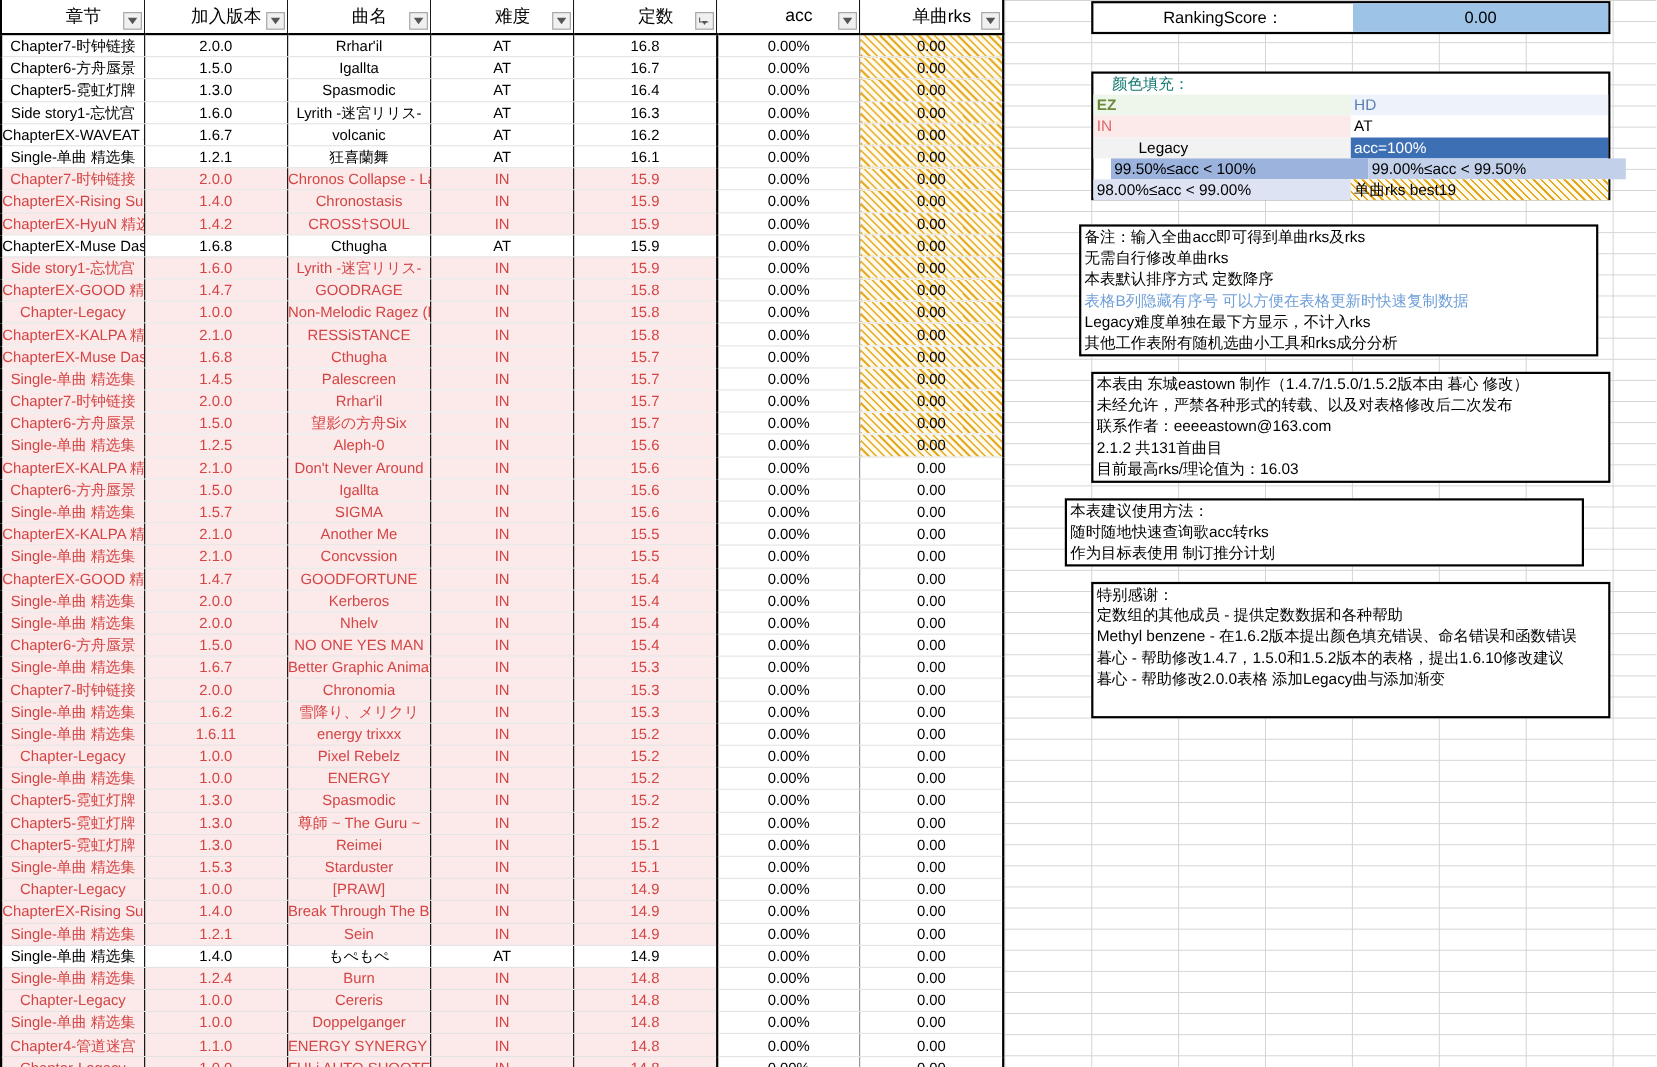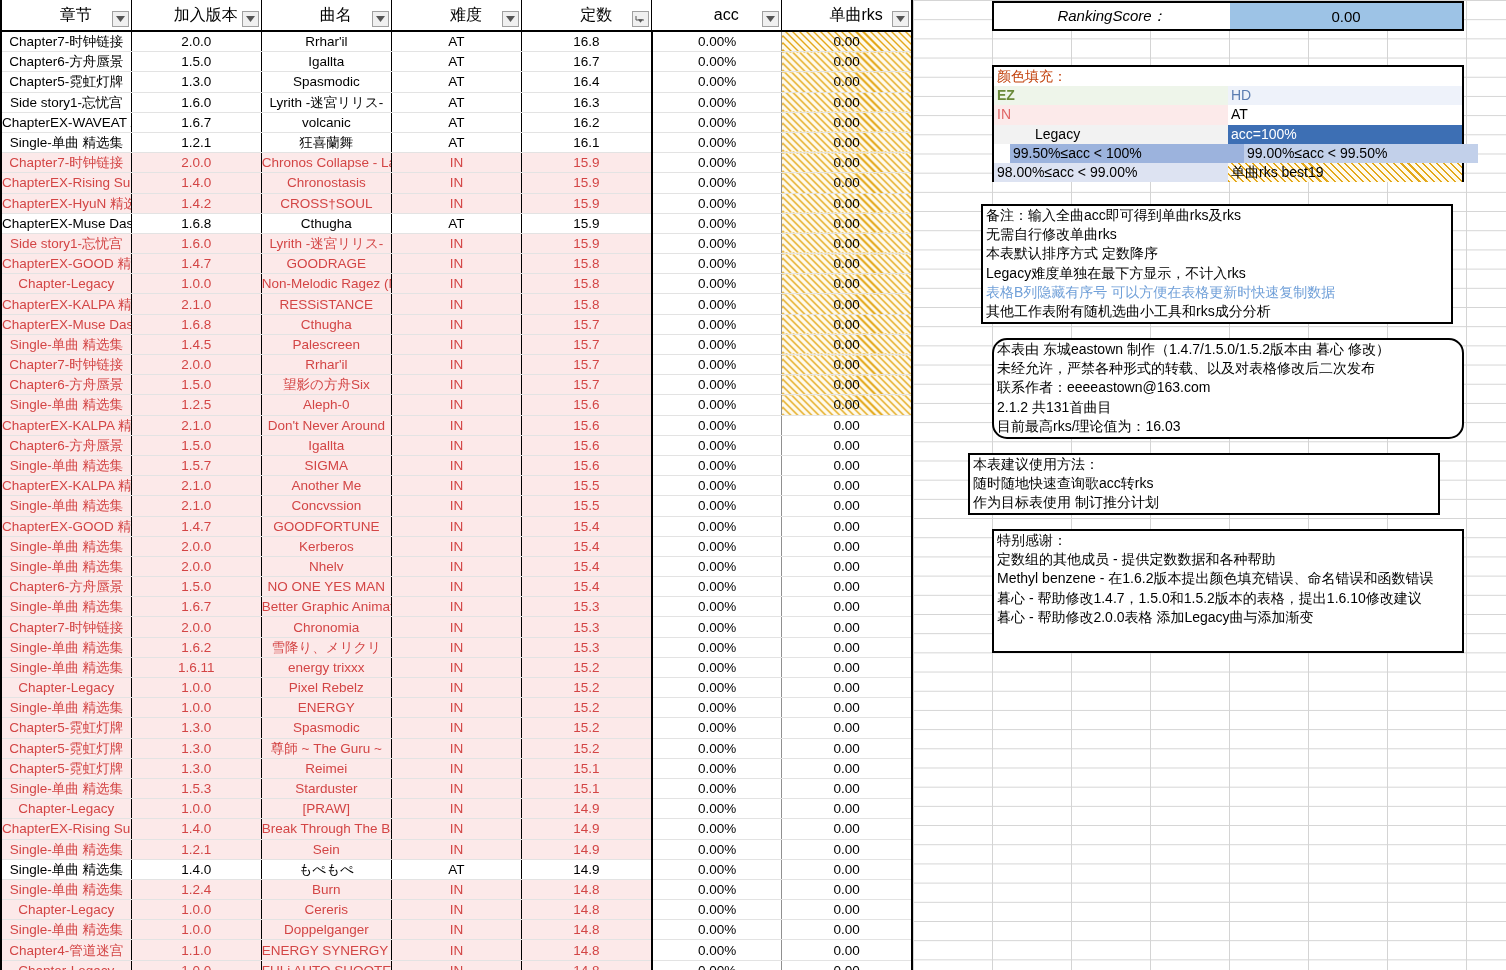--- a/index.html
+++ b/index.html
@@ -70,44 +70,44 @@
   td.c-rks.best{
     background-color:#fffaec;
     background-image:repeating-linear-gradient(45deg,
       #e3a81b 0px,#e3a81b 1.5px,rgba(255,255,255,0) 1.5px,rgba(255,255,255,0) 5px);
   }
 
   
   .box{position:absolute;border:2px solid #000;box-sizing:border-box;background:#fff;}
   .rs-box{left:992px;top:1px;width:472px;height:30px;display:flex;}
   .rs-label{flex:0 0 236px;display:flex;align-items:center;justify-content:center;
-    font-size:15px;color:#000;font-style:italic;}
+    font-size:15px;color:#000;}
   .rs-value{flex:1;background:#9dc3e6;display:flex;align-items:center;
     justify-content:center;font-size:15px;color:#000;}
 
   .legend-box{left:992px;top:65px;width:472px;height:117px;}
-  .legend-title{height:19.2px;line-height:19.2px;font-size:14px;padding-left:3px;color:#c2410c;}
+  .legend-title{height:19.2px;line-height:19.2px;font-size:14px;padding-left:17px;color:#0f766e;}
   .lrow{display:flex;height:19.2px;}
   .lcell{flex:0 0 50%;height:19.2px;line-height:19.2px;font-size:14px;
     padding-left:3px;box-sizing:border-box;}
   .sw-ez{background:#eef5ea;color:#6a8a3a;font-weight:bold;}
   .sw-hd{background:#eef2fa;color:#5b7db1;}
   .sw-in{background:#fceaea;color:#e06666;}
   .sw-at{background:#ffffff;color:#000;}
   .sw-legacy{background:#f2f2f2;color:#000;padding-left:41px;}
   .sw-acc100{background:#3d6fb4;color:#ffffff;}
   .sw-a995{background:#9cb3dd;color:#000;margin-left:16px;}
   .sw-a990{background:#c2d0ea;color:#000;}
   .sw-a980{background:#dde3f2;color:#000;}
   .sw-best{background-color:#fffaec;color:#000;
     background-image:repeating-linear-gradient(45deg,
       #e3a81b 0px,#e3a81b 1.5px,rgba(255,255,255,0) 1.5px,rgba(255,255,255,0) 5px);}
 
   .note-box{left:981px;top:204px;width:472px;height:120px;}
-  .credit-box{left:992px;top:338px;width:472px;height:101px;border-radius:15px;}
+  .credit-box{left:992px;top:338px;width:472px;height:101px;}
   .usage-box{left:968px;top:453px;width:472px;height:62px;}
   .thanks-box{left:992px;top:529px;width:472px;height:124px;}
   .nline{height:19.2px;line-height:19.2px;font-size:14px;padding-left:3px;color:#000;white-space:nowrap;}
   .nline.blue{color:#6f9fd8;}
 </style>
 </head>
 <body>
 
 <div id="sheet">
 
@@ -628,22 +628,22 @@
     <div class="lrow">
       <div class="lcell sw-a980">98.00%≤acc &lt; 99.00%</div>
       <div class="lcell sw-best">单曲rks best19</div>
     </div>
   </div>
 
   <div class="box note-box">
     <div class="nline">备注：输入全曲acc即可得到单曲rks及rks</div>
     <div class="nline">无需自行修改单曲rks</div>
     <div class="nline">本表默认排序方式 定数降序</div>
+    <div class="nline blue">表格B列隐藏有序号 可以方便在表格更新时快速复制数据</div>
     <div class="nline">Legacy难度单独在最下方显示，不计入rks</div>
-    <div class="nline blue">表格B列隐藏有序号 可以方便在表格更新时快速复制数据</div>
     <div class="nline">其他工作表附有随机选曲小工具和rks成分分析</div>
   </div>
 
   <div class="box credit-box">
     <div class="nline">本表由 东城eastown 制作（1.4.7/1.5.0/1.5.2版本由 暮心 修改）</div>
     <div class="nline">未经允许，严禁各种形式的转载、以及对表格修改后二次发布</div>
     <div class="nline">联系作者：eeeeastown@163.com</div>
     <div class="nline">2.1.2 共131首曲目</div>
     <div class="nline">目前最高rks/理论值为：16.03</div>
   </div>

